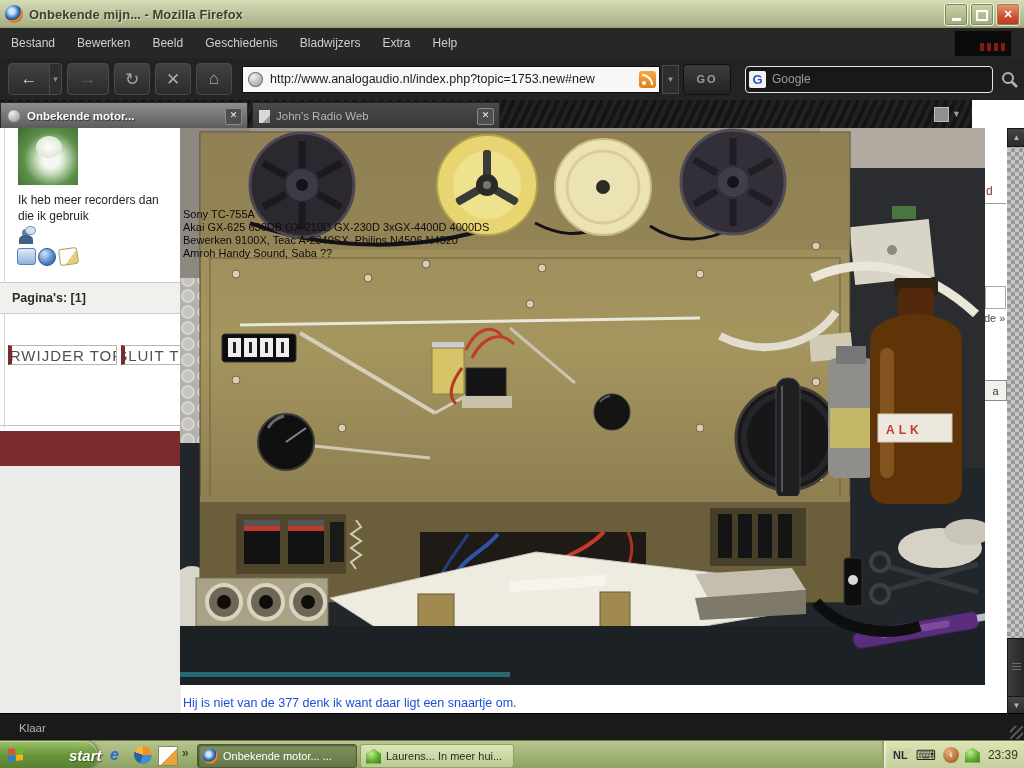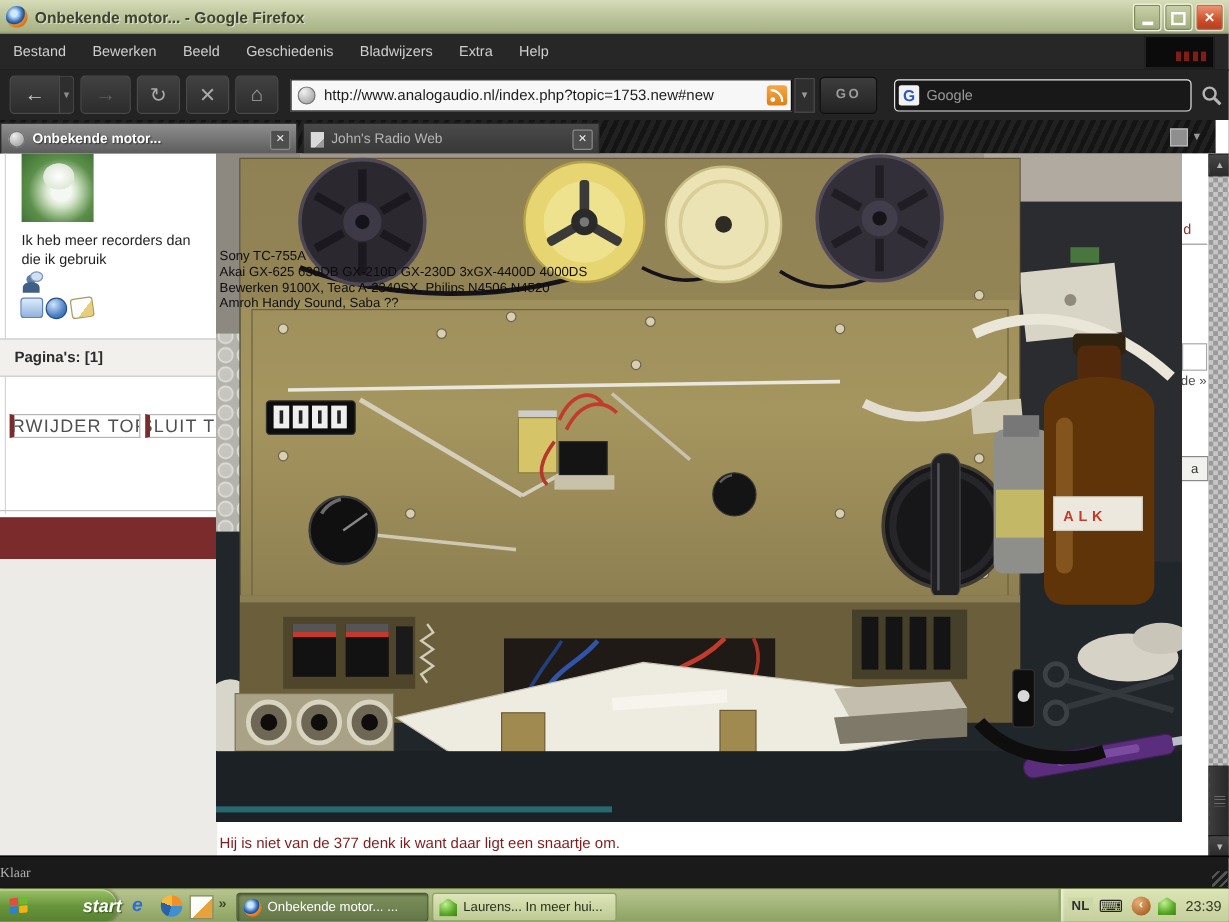--- a/index.html
+++ b/index.html
@@ -63,21 +63,21 @@
     background:#181818;display:flex;align-items:center;}
   #g-ico{width:17px;height:17px;background:#f2f2f2;border-radius:2px;margin:0 4px 0 3px;
     color:#2a56c6;font-weight:bold;font-size:13px;line-height:17px;text-align:center;cursor:pointer;}
   #search-input{flex:1;border:none;outline:none;background:transparent;color:#9a9a9a;font-size:12px;
     font-family:"Liberation Sans",sans-serif;}
   #search-input::placeholder{color:#9a9a9a;opacity:1;}
   #mag{margin-left:8px;cursor:pointer;}
 
   
   #tabbar{left:0;top:100px;width:972px;height:28px;
-    background:repeating-linear-gradient(115deg,#141414 0 4px,#212121 4px 8px);padding-left:41px;}
+    background:repeating-linear-gradient(115deg,#141414 0 4px,#212121 4px 8px);}
   .tab{position:absolute;top:2px;height:26px;display:flex;align-items:center;cursor:pointer;}
   #tab1{left:0;width:246px;background:linear-gradient(#8f8f8f,#5a5a5a);border:1px solid #2a2a2a;}
   #tab2{left:252px;width:246px;background:linear-gradient(#4a4a4a,#373737);border:1px solid #242424;}
   .tab .lbl{flex:1;font-size:11.5px;white-space:nowrap;overflow:hidden;}
   #tab1 .lbl{color:#fff;font-weight:bold;text-shadow:1px 1px 1px #333;}
   #tab2 .lbl{color:#b5b5b5;}
   .tab-close{width:15px;height:15px;margin:0 5px;background:#4e4e4e;border:1px solid #8a8a8a;
     color:#f0f0f0;font-size:9px;line-height:13px;text-align:center;border-radius:2px;cursor:pointer;}
   .tab-fav{width:14px;height:14px;margin:0 6px;}
   #tab1 .tab-fav{border-radius:50%;
@@ -121,38 +121,38 @@
   #frag-red{left:986px;top:56px;font-size:12px;color:#8b3434;}
   #frag-line{left:985px;top:75px;width:21px;height:1px;background:#9a9a9a;}
   #frag-input{left:985px;top:158px;width:19px;height:21px;background:#fff;border:1px solid #a9a9a9;}
   #frag-next{left:984px;top:184px;font-size:11px;color:#4a4a4a;white-space:nowrap;}
   #frag-btn{left:984px;top:252px;width:21px;height:19px;background:#f1f1ee;border:1px solid #8a8a8a;
     font-size:11px;color:#333;display:flex;align-items:center;justify-content:center;cursor:pointer;}
 
   
   #photo{left:180px;top:0;width:805px;height:557px;background:#c2410c;}
   #signature{left:183px;top:80px;font-size:11px;line-height:13px;color:#0d0d0d;}
-  #caption{left:183px;top:568px;font-size:12.5px;color:#7f1d1d;}
+  #caption{left:183px;top:568px;font-size:12.5px;color:#1d4ed8;}
 
   
   #scrollbar{left:1007px;top:0;width:17px;height:585px;
     background:conic-gradient(#c6c6c6 90deg,#9a9a9a 90deg 180deg,#c6c6c6 180deg 270deg,#9a9a9a 270deg);
     background-size:8px 8px;}
   .sb-btn{position:absolute;left:0;width:17px;height:17px;background:linear-gradient(#454545,#2b2b2b);
     border:1px solid #161616;color:#b5b5b5;font-size:8px;display:flex;align-items:center;justify-content:center;cursor:pointer;}
   #sb-up{top:0;} #sb-down{top:568px;}
   #sb-thumb{position:absolute;left:0;top:510px;width:17px;height:57px;
     background:linear-gradient(90deg,#3d3d3d,#262626);border:1px solid #141414;cursor:pointer;}
   #sb-thumb i{position:absolute;left:4px;top:24px;width:9px;height:9px;display:block;
     background:repeating-linear-gradient(#6a6a6a 0 1px,transparent 1px 3px);}
 
   
   #statusbar{left:0;top:713px;width:1024px;height:27px;background:#1a1a1a;border-top:1px solid #000;
     display:flex;align-items:center;}
-  #status-text{color:#b3b3b3;font-size:11.5px;margin-left:0;font-family:Liberation Serif, serif;}
+  #status-text{color:#b3b3b3;font-size:11.5px;margin-left:19px;}
   #grip{position:absolute;right:1px;bottom:2px;width:13px;height:13px;
     background:repeating-linear-gradient(135deg,transparent 0 3px,#555 3px 5px);}
 
   
   #taskbar{left:0;top:740px;width:1024px;height:28px;
     background:linear-gradient(#b7c491,#9fb274 55%,#8aa061);border-top:1px solid #6d7d4a;}
   #start-btn{position:absolute;left:0;top:0;height:28px;width:97px;border-radius:0 13px 13px 0;
     background:linear-gradient(#9cc36b,#68953c 50%,#577f31);
     box-shadow:inset 0 1px 0 #c2dd9a, 2px 0 3px rgba(0,0,0,.35);
     display:flex;align-items:center;cursor:pointer;gap:41px;}
@@ -188,21 +188,21 @@
   #tray-msn{width:15px;height:15px;margin-left:6px;cursor:pointer;
     background:radial-gradient(circle at 35% 30%,#bef08e,#56a524 60%,#3c7d15);
     clip-path:polygon(50% 0,100% 35%,100% 100%,0 100%,0 35%);}
   #tray-clock{font-size:12px;color:#33391f;margin-left:8px;}
 </style>
 </head>
 <body>
 
 <div id="titlebar" class="abs">
   <span id="fx-ico"></span>
-  <span id="title-text">Onbekende motor... - Google Firefox</span>
+  <span id="title-text">Onbekende mijn... - Mozilla Firefox</span>
   <span class="cap-btns">
     <span class="cap">
         <span class="bar"></span>
       </span>
     <span class="cap">
         <span class="sq"></span>
       </span>
     <span class="cap close">✕</span>
   </span>
 </div>

